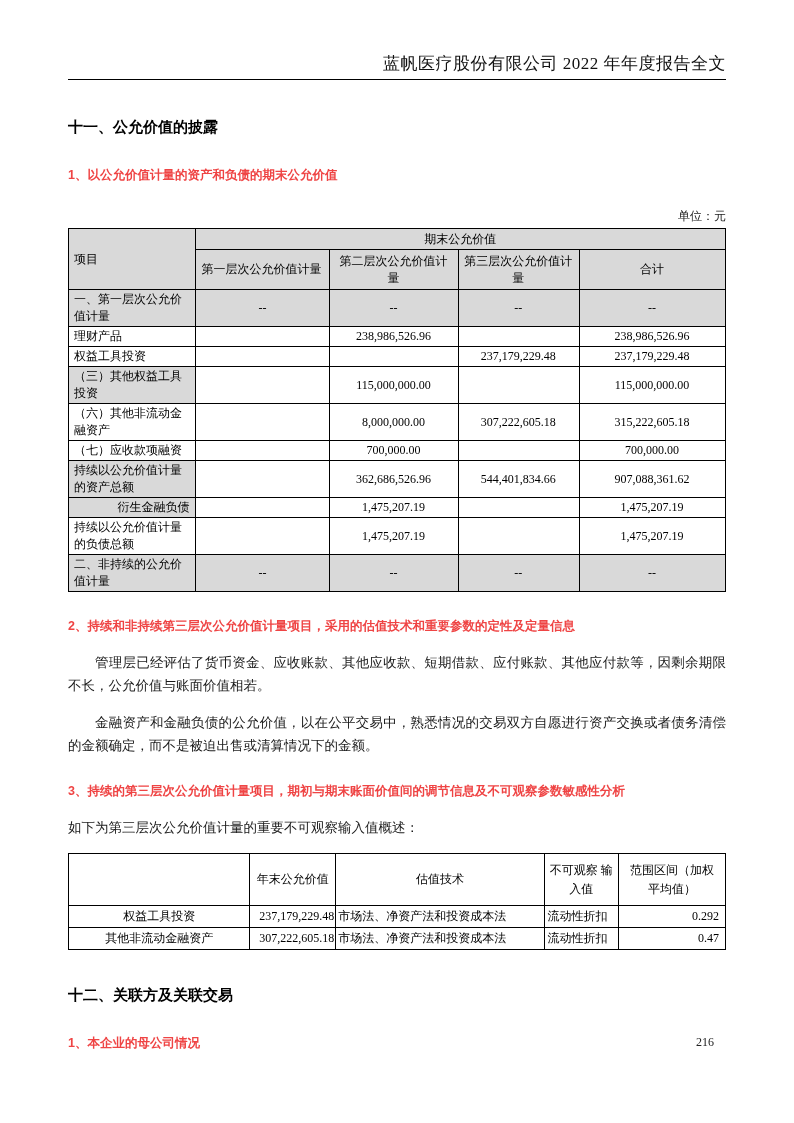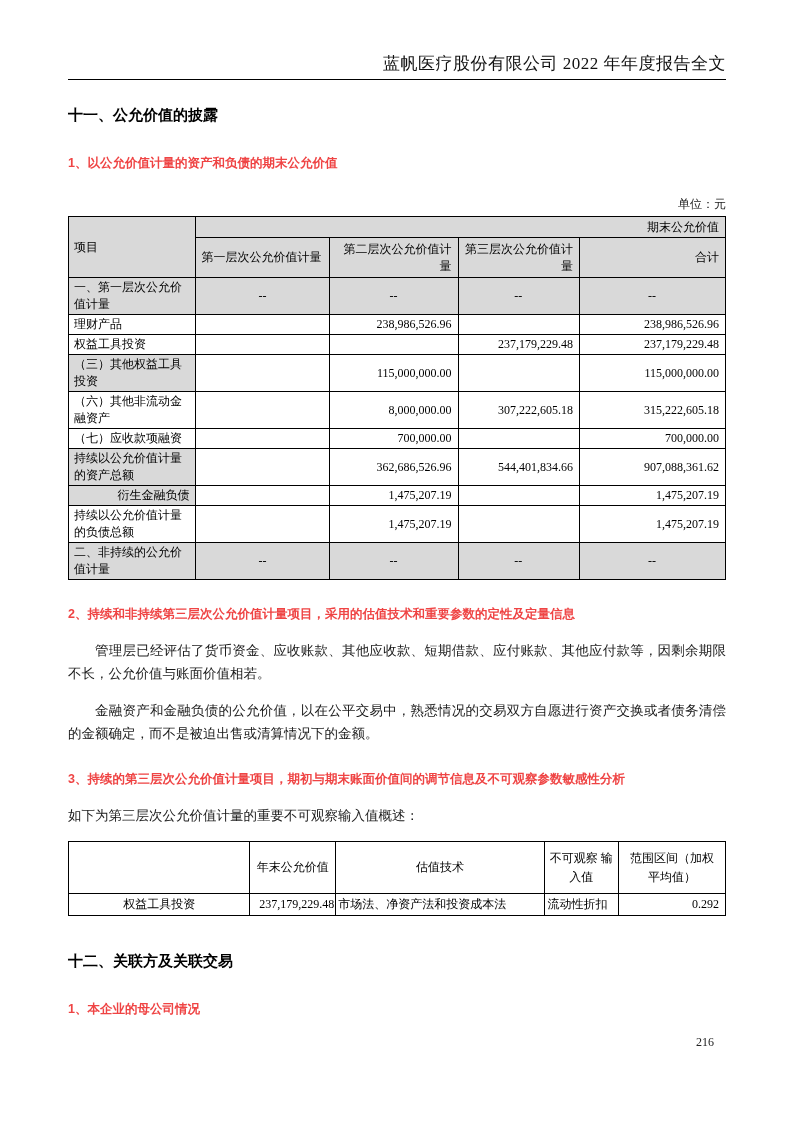--- a/index.html
+++ b/index.html
@@ -19,21 +19,21 @@
     margin: 0 68px;
     padding-top: 52px;
     padding-bottom: 4px;
     border-bottom: 1.5px solid #000;
     text-align: right;
   }
   .doc-header-text { font-size: 17px; letter-spacing: 0.5px; color: #111; }
 
   
   .h-major {
-    margin: 26px 68px 0;
+    margin: 38px 68px 0;
     font-family: "Liberation Sans", "DejaVu Sans", sans-serif;
     font-weight: bold;
     font-size: 15px;
     color: #000;
   }
   .h-minor {
     margin: 30px 68px 0;
     font-family: "Liberation Sans", "DejaVu Sans", sans-serif;
     font-weight: bold;
     font-size: 12.5px;
@@ -64,21 +64,21 @@
     height: 19px;
     word-break: break-all;
   }
   .th-grey { background: #d9d9d9; text-align: center; }
   #table1 col.c-label { width: 19.4%; }
   #table1 col.c-l1    { width: 20.4%; }
   #table1 col.c-l2    { width: 19.5%; }
   #table1 col.c-l3    { width: 18.5%; }
   #table1 col.c-total { width: 22.2%; }
   #table1 td:first-child { text-align: left; }
-  #table1 td { text-align: right; padding-right: 6px; }
+  #table1 td { text-align: center; padding-right: 6px; }
   #table1 td.center { text-align: center; }
   #table1 tr.tall td { height: 36px; }
   #table1 tr.shade-row td { background: #d9d9d9; }
   #table1 td.shaded { background: #d9d9d9; }
   #table1 .hdr-span { height: 21px; }
   #table1 .hdr-sub td, #table1 .hdr-sub th { height: 40px; }
 
   #table2 { margin-top: 14px; }
   #table2 col.c2-item  { width: 27.7%; }
   #table2 col.c2-value { width: 13.1%; }
@@ -253,20 +253,27 @@
     </tr>
   </thead>
   <tbody>
       <tr>
         <td>权益工具投资</td>
         <td>237,179,229.48</td>
         <td>市场法、净资产法和投资成本法</td>
         <td>流动性折扣</td>
         <td>0.292</td>
       </tr>
+      <tr>
+        <td>其他非流动金融资产</td>
+        <td>307,222,605.18</td>
+        <td>市场法、净资产法和投资成本法</td>
+        <td>流动性折扣</td>
+        <td>0.47</td>
+      </tr>
     </tbody>
 </table>
 
 <div class="h-major sec12">十二、关联方及关联交易</div>
 
 <div class="h-minor sub12">1、本企业的母公司情况</div>
 
 <div class="page-number">216</div>
 
 </body></html>

